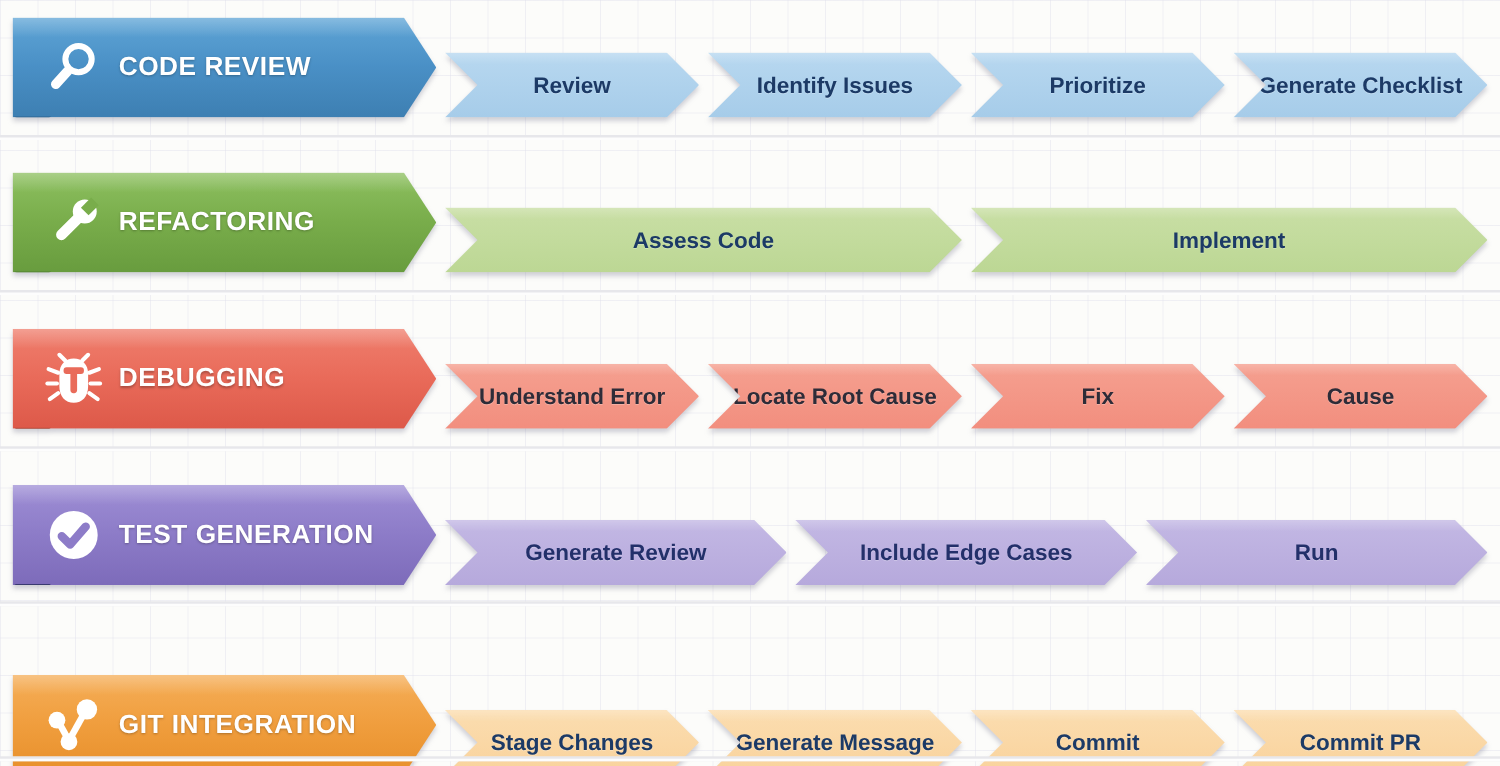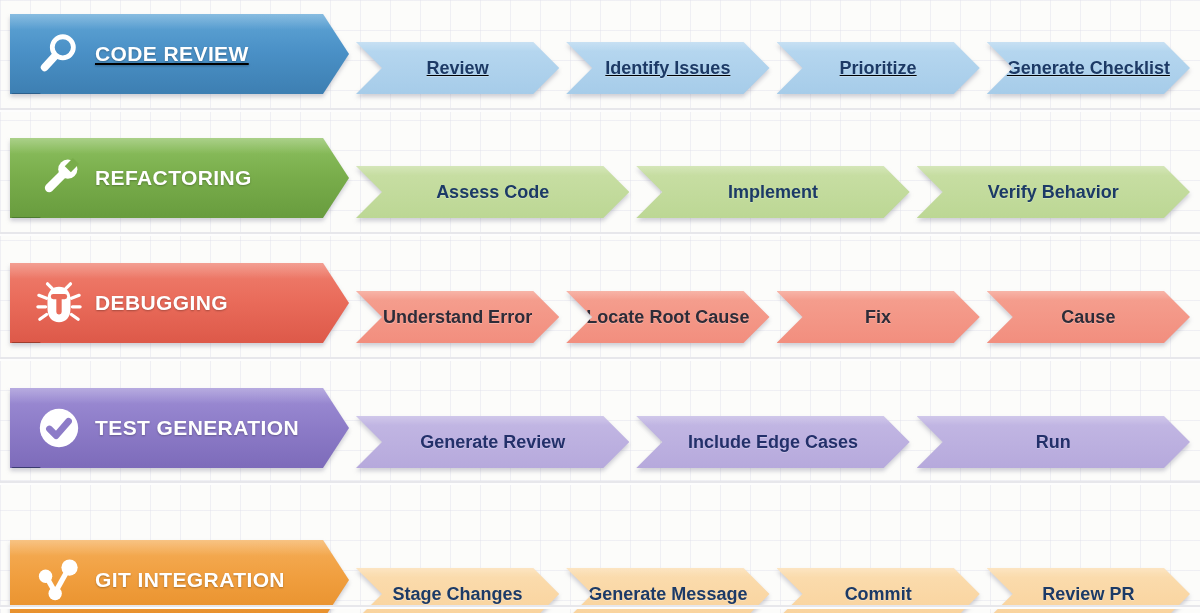--- a/index.html
+++ b/index.html
@@ -52,21 +52,21 @@
     margin-top:28px;
   }
   .step span{
     color:var(--text);font-size:18px;font-weight:bold;white-space:nowrap;
     text-shadow:0 1px 0 rgba(255,255,255,0.25);
   }
 </style>
 </head>
 <body>
 
-<div class="row" style="top: 14px; text-decoration: underline; --header: #4a90c6; --header-light: #5fa5d6; --header-dark: #3d7fb2; --fold: #2b5f8c; --step: #a6cce9; --step-light: #b8d8f0; --text: #1c3a66;">
+<div class="row" style="top: 14px; --header: #4a90c6; --header-light: #5fa5d6; --header-dark: #3d7fb2; --fold: #2b5f8c; --step: #a6cce9; --step-light: #b8d8f0; --text: #1c3a66;">
   <div class="header">
     <svg class="icon" viewBox="0 0 48 48">
       <circle cx="28" cy="17" r="11" fill="none" stroke="#fff" stroke-width="5"></circle>
       <line x1="19" y1="27" x2="9" y2="38" stroke="#fff" stroke-width="8" stroke-linecap="round"></line>
     </svg>
     <span class="title">CODE REVIEW</span>
     <div class="fold"></div>
   </div>
   <div class="step">
       <span>Review</span>
@@ -93,23 +93,20 @@
       </g>
     </svg>
     <span class="title">REFACTORING</span>
     <div class="fold"></div>
   </div>
   <div class="step">
       <span>Assess Code</span>
     </div>
   <div class="step">
       <span>Implement</span>
-    </div>
-  <div class="step">
-      <span>Verify Behavior</span>
     </div>
 </div>
 <div class="divider" style="top:232px"></div>
 
 <div class="row" style="top: 263px; --header: #e96b5a; --header-light: #ef7e6d; --header-dark: #dd5949; --fold: #9e3d2d; --step: #f28e7e; --step-light: #f5a090; --text: #2e2c38;">
   <div class="header">
     <svg class="icon" viewBox="0 0 48 48">
       <g stroke="#fff" stroke-width="3.4" stroke-linecap="round">
         <line x1="17" y1="9" x2="12" y2="4"></line>
           <line x1="31" y1="9" x2="36" y2="4"></line>
@@ -180,16 +177,16 @@
   <div class="step">
       <span>Stage Changes</span>
     </div>
   <div class="step">
       <span>Generate Message</span>
     </div>
   <div class="step">
       <span>Commit</span>
     </div>
   <div class="step">
-      <span>Review PR</span>
+      <span>Commit PR</span>
     </div>
 </div>
 <div class="divider" style="top:605px"></div>
 
 </body></html>

